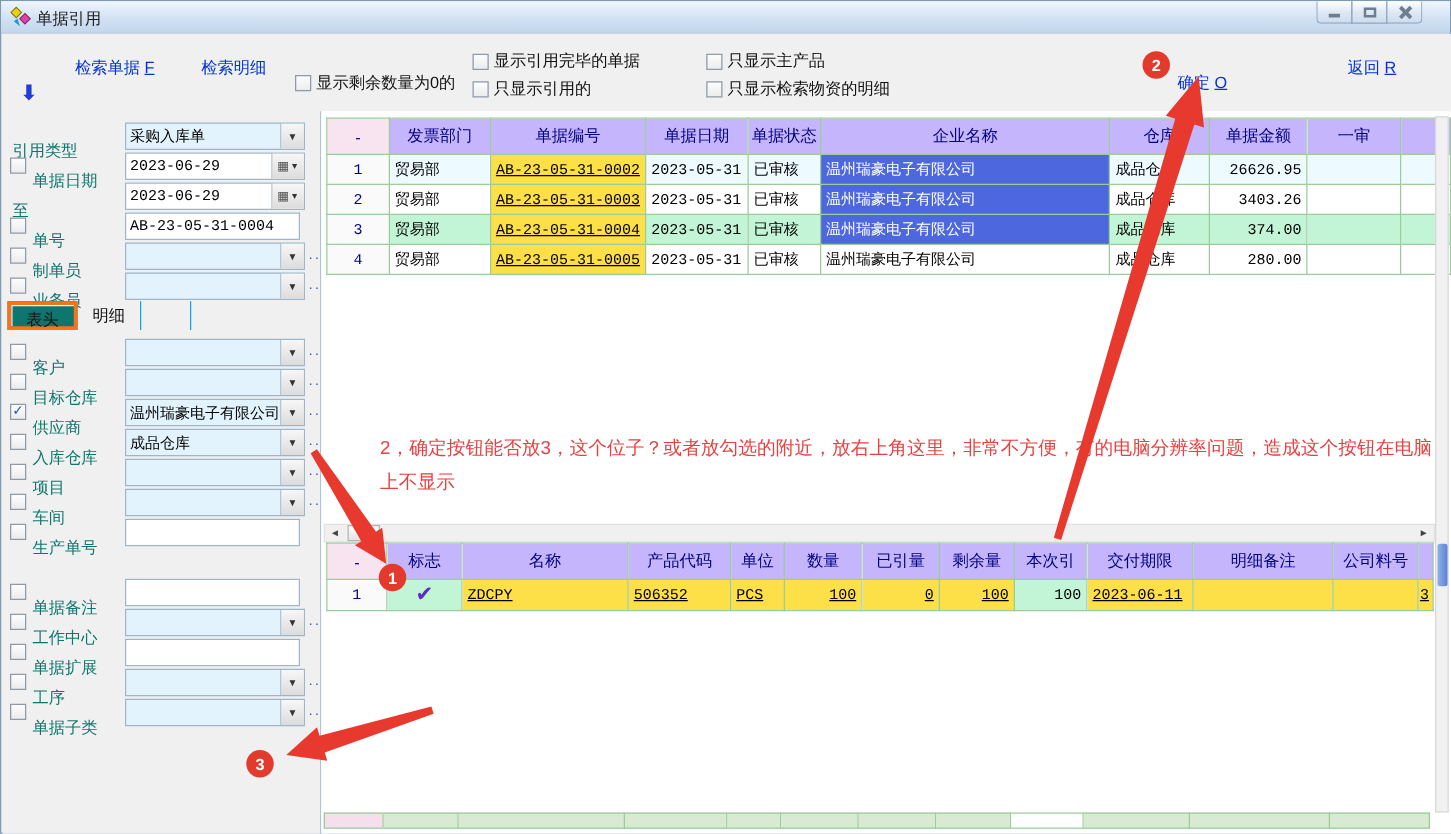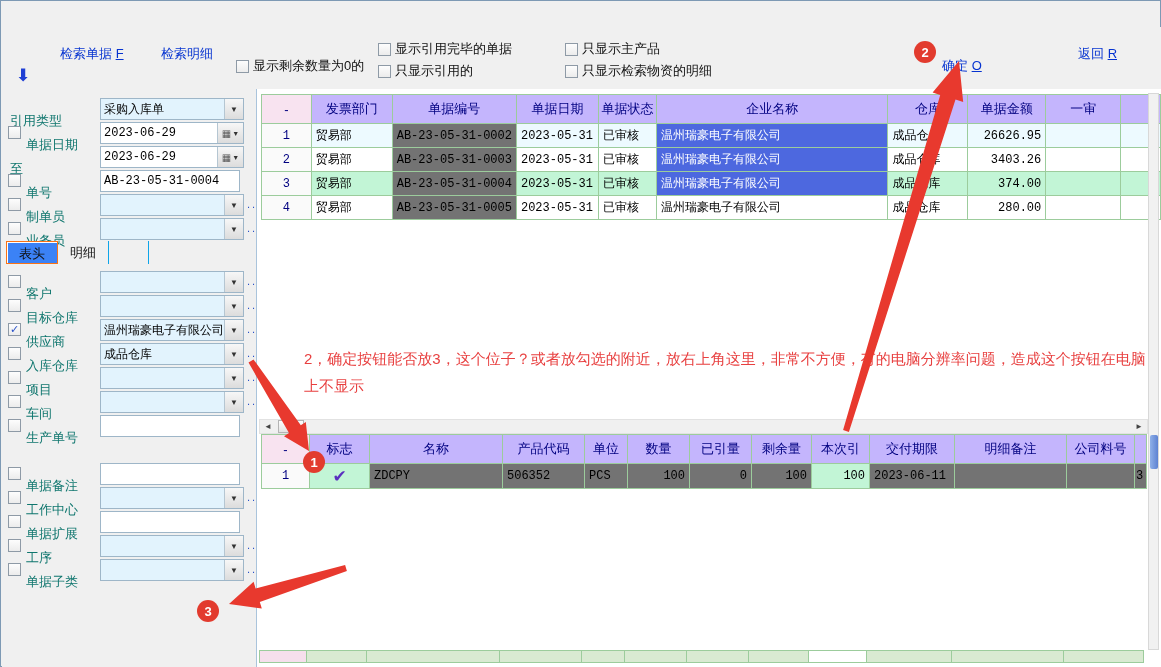--- a/index.html
+++ b/index.html
@@ -44,34 +44,34 @@
   .dd-btn { width:19px; height:20px; border-left:1px solid #b5c6d2; background:linear-gradient(#f7f7f7,#dcdcdc);
     display:flex; align-items:center; justify-content:center; font-size:8px; color:#333; }
   .cal-btn { width:26px; height:20px; border-left:1px solid #b5c6d2; background:linear-gradient(#f7f7f7,#dcdcdc);
     display:flex; align-items:center; justify-content:center; font-size:10px; color:#555; gap:1px; }
   .cal-btn .tiny { font-size:7px; color:#333; }
   .inp { position:absolute; left:98px; top:0; width:140px; height:22px; border:1px solid #9eb6c8; background:#fff;
     font-size:12px; padding:0 3px; font-family:"Liberation Mono","DejaVu Sans Mono",monospace; color:#000; }
   .dots { position:absolute; left:245px; top:4px; font-size:11px; color:#2a52c8; letter-spacing:2px; }
   .tabs { position:absolute; left:4px; top:152px; height:23px; display:flex; align-items:stretch; font-size:13px; }
   .tab { padding:3px 12px; color:#111; border-right:1px solid #0ea5e9; }
-  .tab.active { border:1px solid #f97316; background:#3b82f6; box-shadow:inset 1px 1px 0 #fff; }
+  .tab.active { border:3px solid #f97316; background:#0f766e; box-shadow:inset 1px 1px 0 #fff; }
 
   
   .main { position:absolute; left:256px; top:88px; width:904px; height:578px; background:#ffffff; }
 
   table.g { border-collapse:collapse; table-layout:fixed; }
   .g th { font-weight:normal; color:#000080; background:#c4b5fd; border:1px solid #9ccc9c; font-size:13px; height:29px;
     overflow:hidden; white-space:nowrap; }
   .g td { border:1px solid #9ccc9c; font-size:12px; color:#000; height:24px; padding:0 4px; overflow:hidden; white-space:nowrap; background:#fff; }
   .g th.hpink { background:#f8e3f0; }
   .g td.idx { color:#000080; text-align:center; background:#fafafa; font-family:"Liberation Mono","DejaVu Sans Mono",monospace; }
   tr.r1 td { background:#edfaff; }
   tr.r3 td { background:#c2f5d6; }
-  .g td.pink { background:#737373; }
+  .g td.pink { background:#fde047;text-decoration:underline; }
   .g td.blue { background:#4d68df; color:#ffffff; }
   .g td.green { background:#c2f5d6; }
   .g td.num { text-align:right; font-family:"Liberation Mono","DejaVu Sans Mono",monospace; }
   .g td.mono { font-family:"Liberation Mono","DejaVu Sans Mono",monospace; }
   .g td.flag { text-align:center; color:#5a2fbf; font-size:17px; font-weight:bold; }
 
   .grid1 { position:absolute; left:4px; top:5px; }
   .grid2 { position:absolute; left:4px; top:345px; }
 
   .hscroll { position:absolute; left:2px; top:330px; width:889px; height:15px; background:#f0f0f0; border:1px solid #e2e2e2; display:flex; align-items:center; }
@@ -90,20 +90,39 @@
   .annot-svg { position:absolute; left:0; top:0; width:1161px; height:667px; pointer-events:none; z-index:50; }
   .note { position:absolute; left:303px; top:344px; width:856px; font-size:15px; line-height:27px; color:#e84040; z-index:49; pointer-events:none; }
   .circle { position:absolute; width:22px; height:22px; border-radius:50%; background:#e23b2e; color:#fff; font-size:13px; font-weight:bold;
     display:flex; align-items:center; justify-content:center; z-index:51; pointer-events:none; }
 </style>
 </head>
 <body>
 
 <div class="win">
 
+  <div class="titlebar">
+    <svg class="app-icon" viewBox="0 0 18 18">
+      <rect x="2" y="2" width="6" height="6" transform="rotate(45 5 5)" fill="#e8d018" stroke="#807010" stroke-width="0.8"></rect>
+      <rect x="9" y="7" width="6" height="6" transform="rotate(45 12 10)" fill="#e040a8" stroke="#802060" stroke-width="0.8"></rect>
+      <path d="M3 12 L8 16 L6 10 Z" fill="#18a0c8"></path>
+    </svg>
+    <span class="title-text">单据引用</span>
+    <div class="winbtns">
+      <div class="winbtn">
+          <div class="min-glyph"></div>
+        </div>
+      <div class="winbtn">
+          <div class="max-glyph"></div>
+        </div>
+      <div class="winbtn">
+          <div class="cls-glyph"></div>
+        </div>
+    </div>
+  </div>
 
   <div class="toolbar">
     <span class="dl-icon">⬇</span>
     <span class="link" style="left:58px; top:18px;text-align:right;"><span>检索单据</span> <u>F</u></span>
     <span class="link" style="left:159px; top:18px;"><span>检索明细</span></span>
 
     <label class="cb" style="left:234px; top:30px;">
       <span class="cbx"></span>
       <span>显示剩余数量为0的</span>
     </label>

